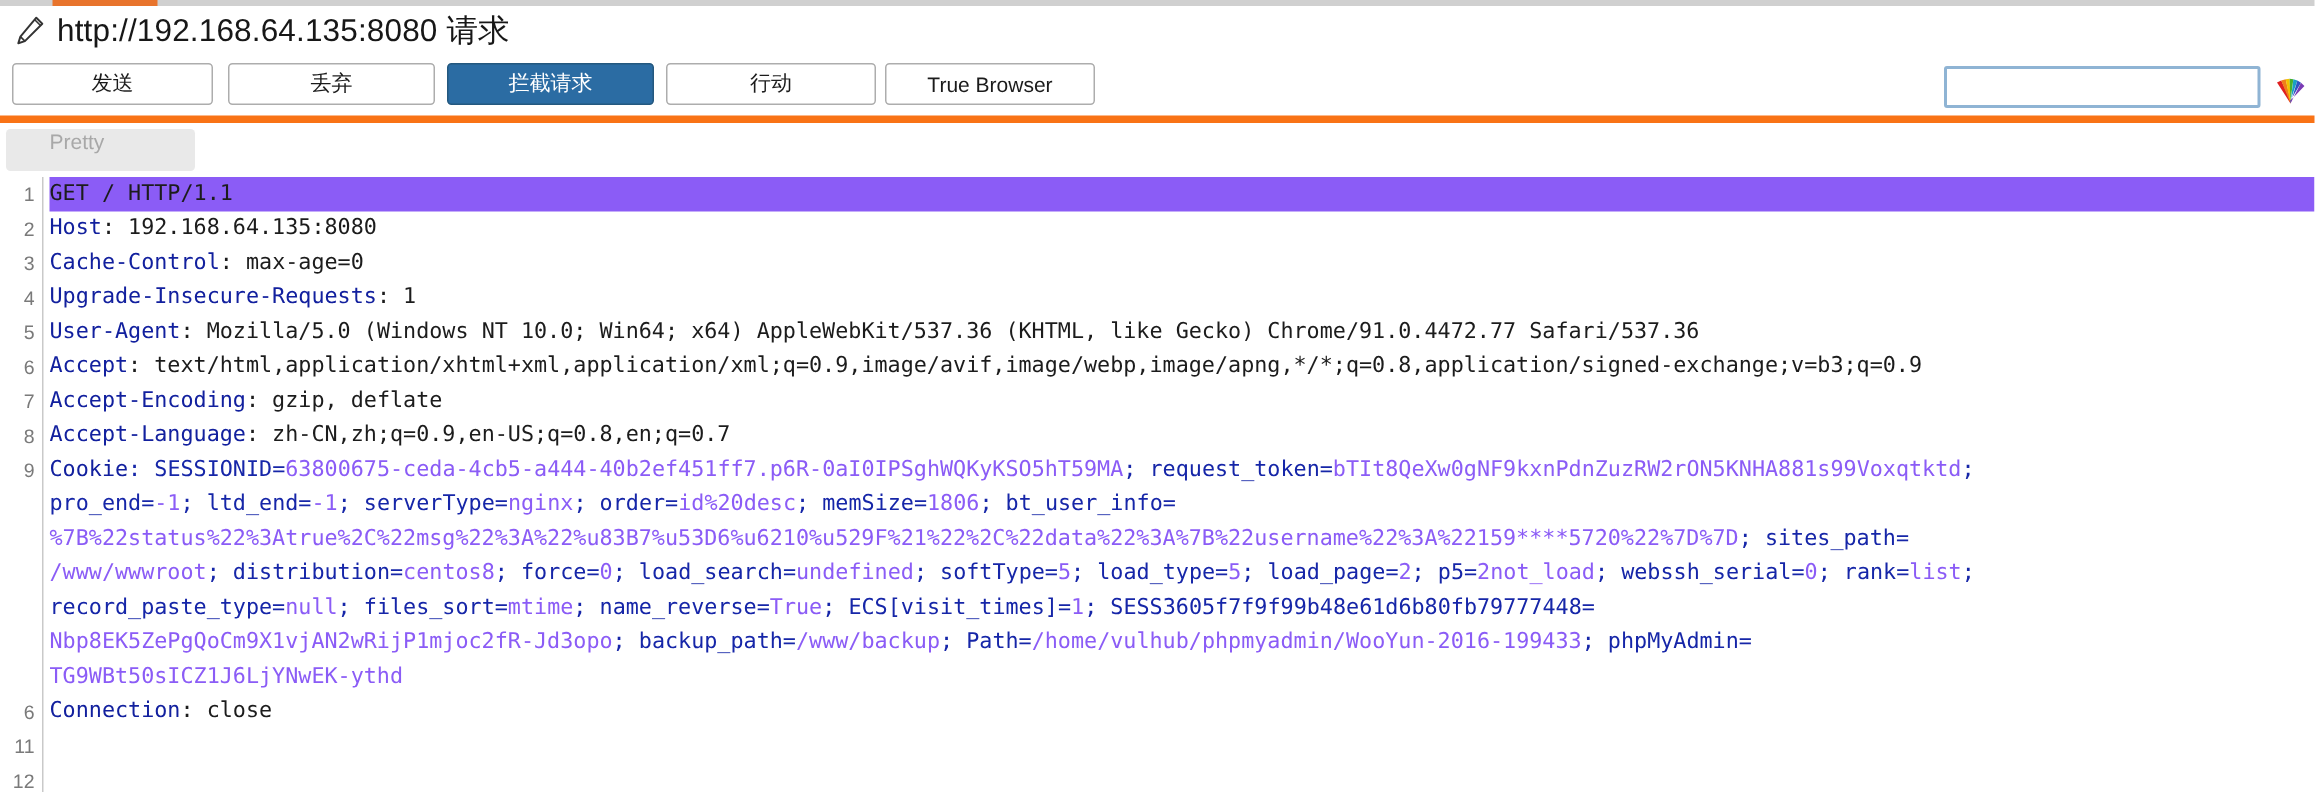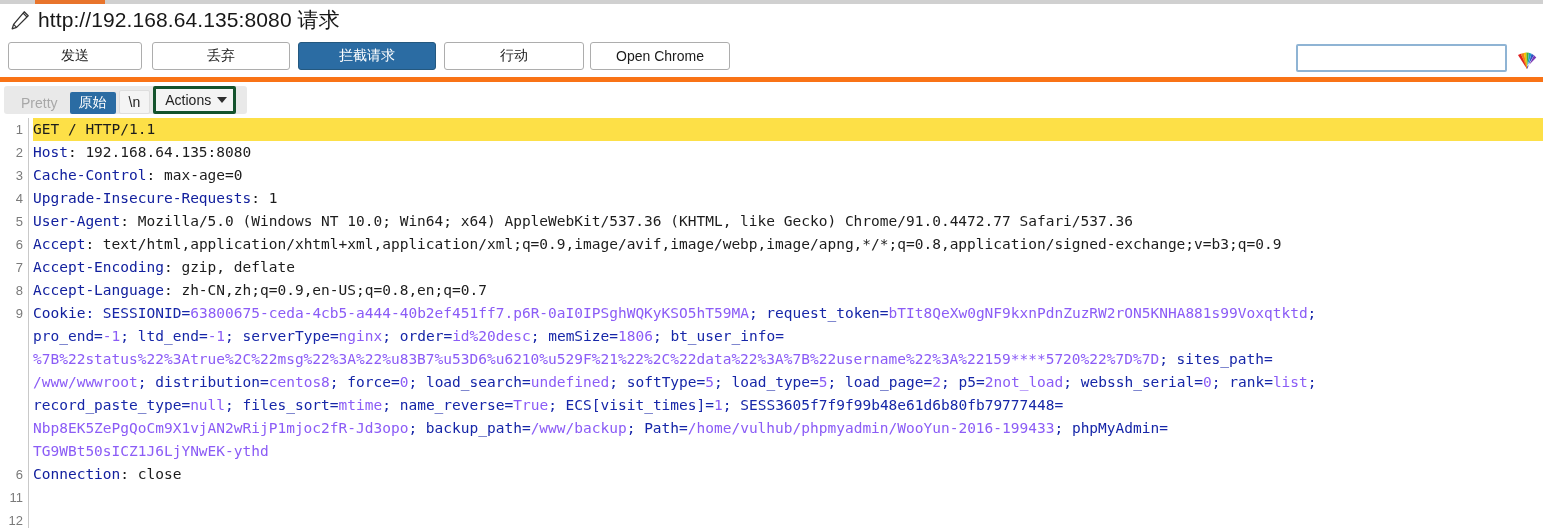--- a/index.html
+++ b/index.html
@@ -130,25 +130,26 @@
     width: 1543px;
     height: 35px;
     background: #ffffff;
     box-sizing: border-box;
   }
   .seg-group {
     position: absolute;
     left: 4px;
     top: 3px;
     display: flex;
-    align-items: flex-end;
+    align-items: flex-start;
     background: #e9e9e9;
     border-radius: 3px;
     height: 28px;
-    padding: 0 8px;
+    padding: 0 20px;
+    flex-direction: column;
   }
   .seg {
     height: 22px;
     padding: 0 9px;
     display: flex;
     align-items: center;
     justify-content: center;
     font-size: 14px;
     border-radius: 2px;
     margin-right: 3px;
@@ -208,21 +209,21 @@
     height: 410px;
     padding-left: 4px;
     box-sizing: border-box;
     white-space: pre;
   }
   .code .line {
     height: 23px;
     line-height: 23px;
     white-space: pre;
   }
-  .code .line.hl { background: #fde047; }
+  .code .line.hl { background: #8b5cf6; }
   .tok-hdr  { color: #12209e; }
   .tok-val  { color: #1c1c1c; }
   .tok-key  { color: #1626a8; }
   .tok-red  { color: #8b5cf6; }
 </style>
 </head>
 <body>
 
 <div class="accent-strip">
   <div class="accent-seg"></div>
@@ -235,21 +236,21 @@
     <path d="M3.6 14.4 L6.6 17.4" fill="none" stroke="#333" stroke-width="1.1"></path>
   </svg>
   <span class="title-text">http://192.168.64.135:8080 请求</span>
 </div>
 
 <div class="action-bar">
   <div class="btn btn-send">发送</div>
   <div class="btn btn-drop">丢弃</div>
   <div class="btn btn-intercept primary">拦截请求</div>
   <div class="btn btn-action">行动</div>
-  <div class="btn btn-open">Open Chrome</div>
+  <div class="btn btn-open">True Browser</div>
 </div>
 
 <input class="search-field" type="text" placeholder="" style="">
 
 <svg class="palette-icon" viewBox="0 0 28 30">
   <g transform="translate(14,27)">
     <path d="M0,0 L-9,-14 L-6.2,-15.3 L0,-2 Z" fill="#e02020"></path>
     <path d="M0,0 L-6.2,-15.3 L-3.2,-16.1 L0,-2 Z" fill="#f07f1a"></path>
     <path d="M0,0 L-3.2,-16.1 L-0.6,-16.5 L0,-2 Z" fill="#f2c200"></path>
     <path d="M0,0 L-0.6,-16.5 L1.9,-16.2 L0,-2 Z" fill="#49b02c"></path>

